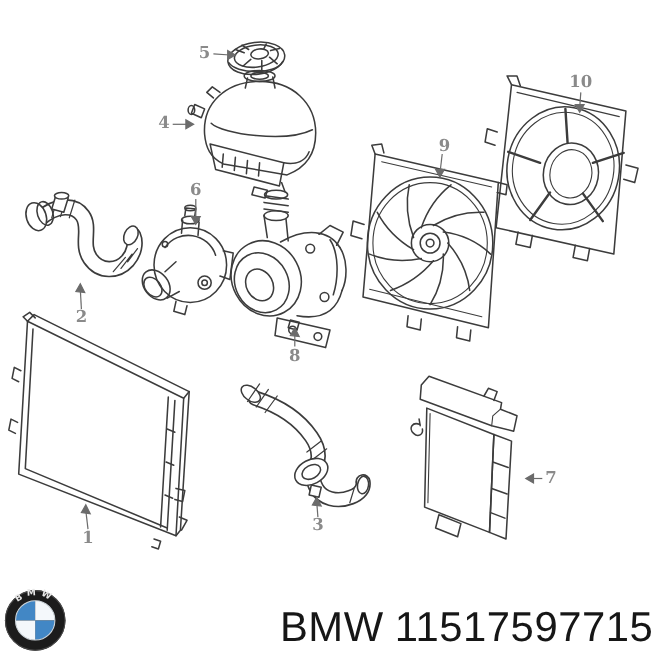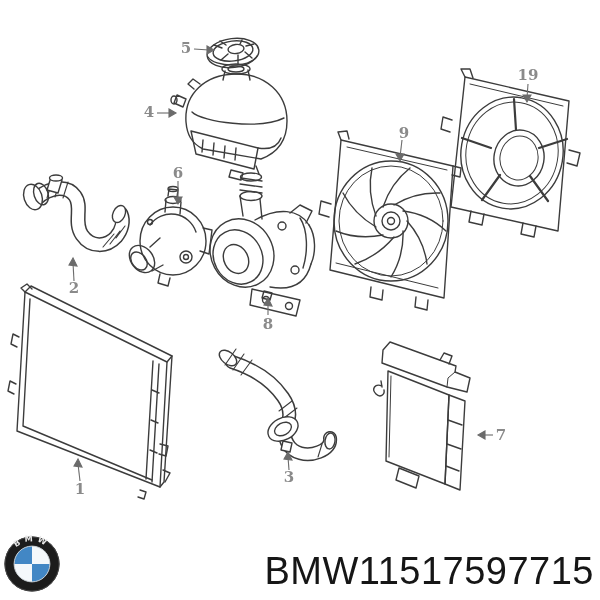--- a/index.html
+++ b/index.html
@@ -9,21 +9,21 @@
   .diagram svg{display:block;}
   .line-art{stroke:#3c3c3c;stroke-width:1.4;fill:none;stroke-linecap:round;stroke-linejoin:round;}
   .callout-layer{position:absolute;left:0;top:0;width:600px;height:540px;pointer-events:none;}
   .callout{position:absolute;transform:translate(-50%,-50%);
            font-family:"DejaVu Serif",serif;font-size:15px;font-weight:bold;
            color:#8a8a8a;line-height:1;}
   .footer{position:absolute;left:0;bottom:0;width:600px;height:62px;background:#ffffff;}
   .logo{position:absolute;left:3px;top:-3px;}
   .caption{position:absolute;right:6px;bottom:7px;font-size:38px;color:#161616;
            letter-spacing:0.5px;white-space:nowrap;}
-  .caption span{margin-left:0;}
+  .caption span{margin-left:10px;}
 </style>
 </head>
 <body>
 
 <div class="stage">
 
   <div class="diagram">
     <svg width="600" height="540" viewBox="0 0 600 540">
 
       <g class="line-art">
@@ -203,21 +203,21 @@
     <div class="callout-layer">
         <div class="callout" style="left: 80px; top: 489px;">1</div>
         <div class="callout" style="left: 74px; top: 288px;">2</div>
         <div class="callout" style="left: 289px; top: 477px;">3</div>
         <div class="callout" style="left: 149px; top: 112px;">4</div>
         <div class="callout" style="left: 186px; top: 48px;">5</div>
         <div class="callout" style="left: 178px; top: 173px;">6</div>
         <div class="callout" style="left: 501px; top: 435px;">7</div>
         <div class="callout" style="left: 268px; top: 324px;">8</div>
         <div class="callout" style="left: 404px; top: 133px;">9</div>
-        <div class="callout" style="left: 528px; top: 75px;">19</div>
+        <div class="callout" style="left: 528px; top: 75px;">10</div>
       </div>
   </div>
 
   <div class="footer">
     <svg class="logo" width="58" height="58" viewBox="0 0 60 60">
       <circle cx="30" cy="30" r="28.5" fill="#1c1c1c"></circle>
       <circle cx="30" cy="30" r="28" fill="none" stroke="#4a4a4a" stroke-width="1"></circle>
       <path d="M 30 30 L 11.5 30 A 18.5 18.5 0 0 1 30 11.5 Z" fill="#4287c5"></path>
       <path d="M 30 30 L 30 11.5 A 18.5 18.5 0 0 1 48.5 30 Z" fill="#f4f8fb"></path>
       <path d="M 30 30 L 48.5 30 A 18.5 18.5 0 0 1 30 48.5 Z" fill="#4287c5"></path>

